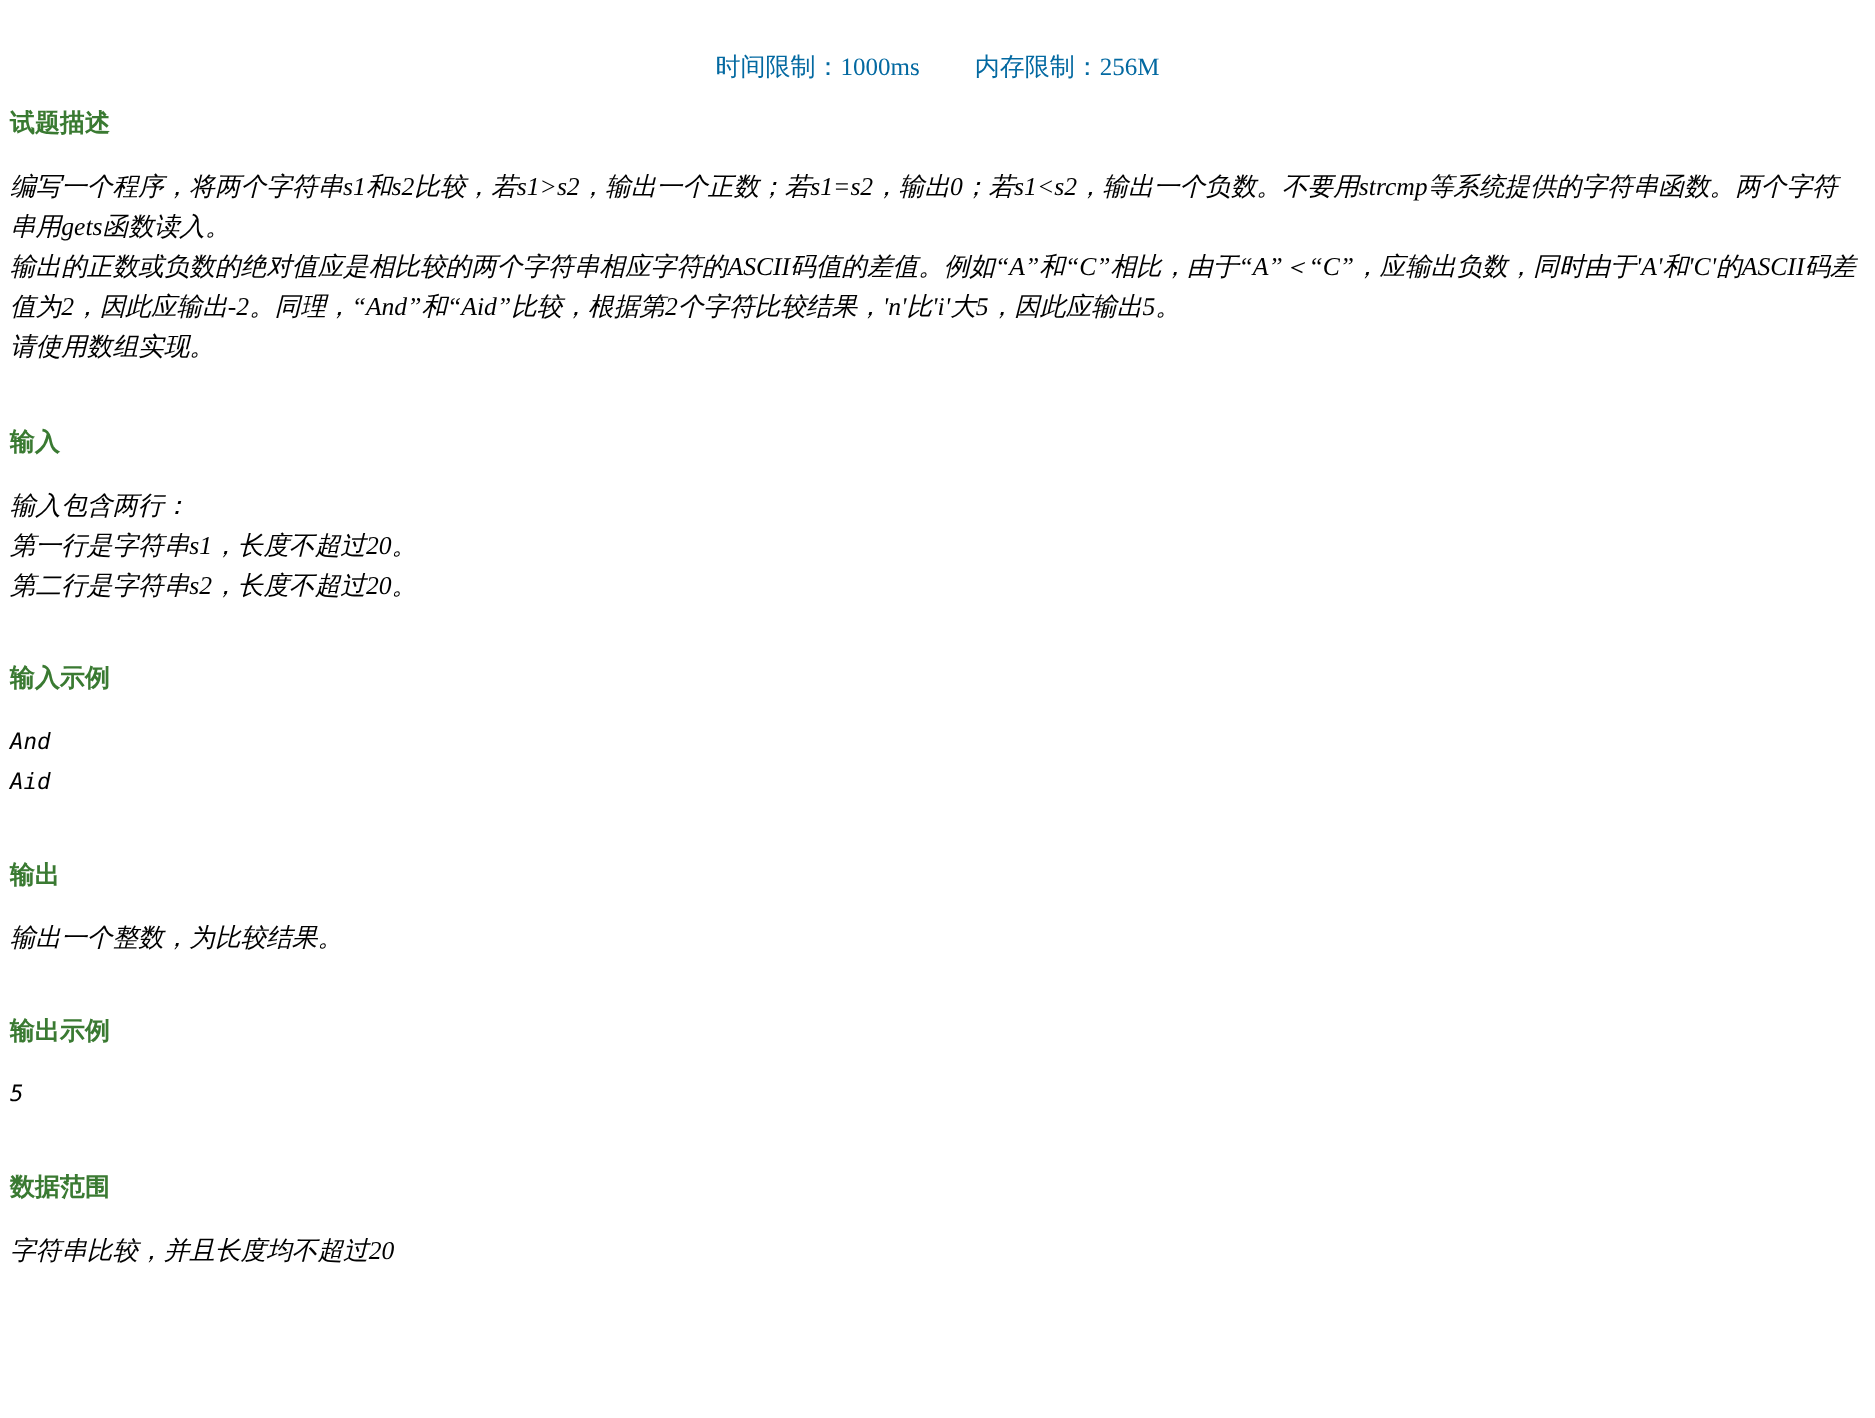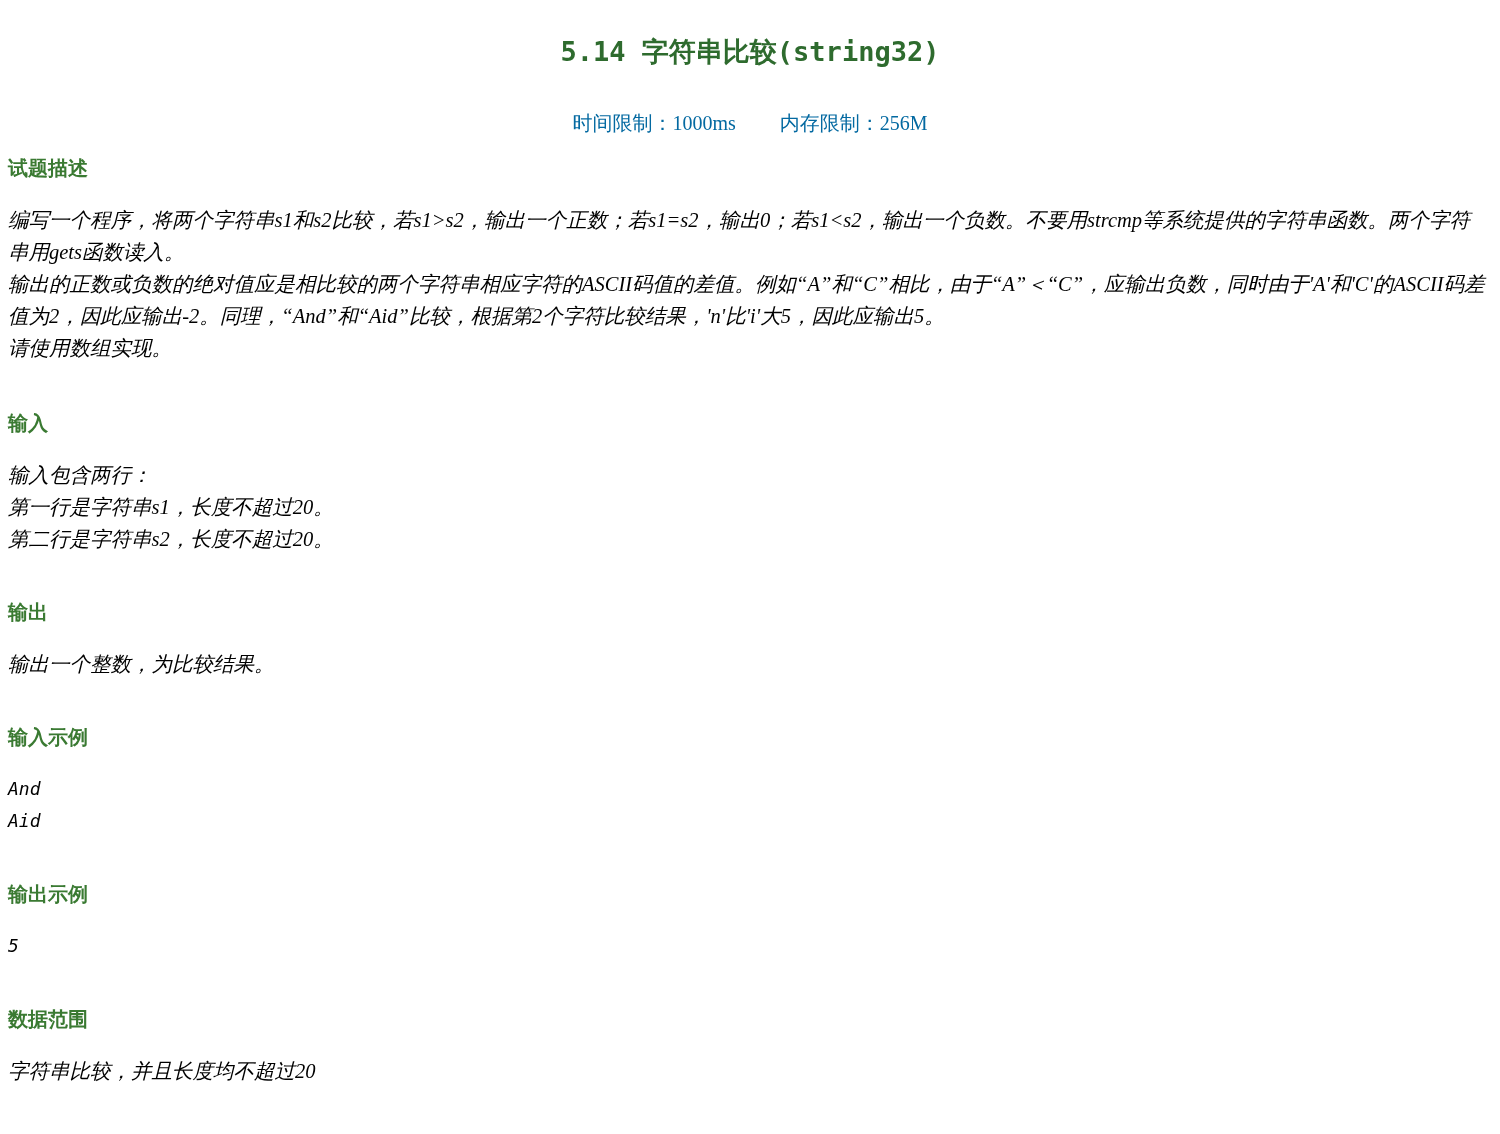--- a/index.html
+++ b/index.html
@@ -66,21 +66,20 @@
   .blk-gap-sm { margin-top: 22px; font-style: italic; }
   .blk-gap-md { margin-top: 44px; }
   .blk-gap-lg { margin-top: 46px; }
   p { margin: 0; }
 </style>
 </head>
 <body>
 
 <div class="page">
 
-  <h1 class="title">5.14 字符串比较(string32)</h1>
 
   <div class="limits">
     <span>时间限制：1000ms</span><span class="gap"></span><span>内存限制：256M</span>
   </div>
 
   <div class="blk-desc">
     <div class="section-head">试题描述</div>
     <div class="body-text blk-gap-sm">
       <p>编写一个程序，将两个字符串s1和s2比较，若s1&gt;s2，输出一个正数；若s1=s2，输出0；若s1&lt;s2，输出一个负数。不要用strcmp等系统提供的字符串函数。两个字符串用gets函数读入。</p>
       <p>输出的正数或负数的绝对值应是相比较的两个字符串相应字符的ASCII码值的差值。例如“A”和“C”相比，由于“A”＜“C”，应输出负数，同时由于'A'和'C'的ASCII码差值为2，因此应输出-2。同理，“And”和“Aid”比较，根据第2个字符比较结果，'n'比'i'大5，因此应输出5。</p>
@@ -91,31 +90,31 @@
   <div class="blk-gap-lg">
     <div class="section-head">输入</div>
     <div class="body-text blk-gap-sm">
       <p>输入包含两行：</p>
       <p>第一行是字符串s1，长度不超过20。</p>
       <p>第二行是字符串s2，长度不超过20。</p>
     </div>
   </div>
 
   <div class="blk-gap-md">
-    <div class="section-head">输出</div>
-    <div class="body-text blk-gap-sm">
-      <p>输出一个整数，为比较结果。</p>
+    <div class="section-head">输入示例</div>
+    <div class="mono blk-gap-sm">
+      <p>And</p>
+      <p>Aid</p>
     </div>
   </div>
 
   <div class="blk-gap-md">
-    <div class="section-head">输入示例</div>
-    <div class="mono blk-gap-sm">
-      <p>And</p>
-      <p>Aid</p>
+    <div class="section-head">输出</div>
+    <div class="body-text blk-gap-sm">
+      <p>输出一个整数，为比较结果。</p>
     </div>
   </div>
 
   <div class="blk-gap-md">
     <div class="section-head">输出示例</div>
     <div class="mono blk-gap-sm">
       <p>5</p>
     </div>
   </div>
 

